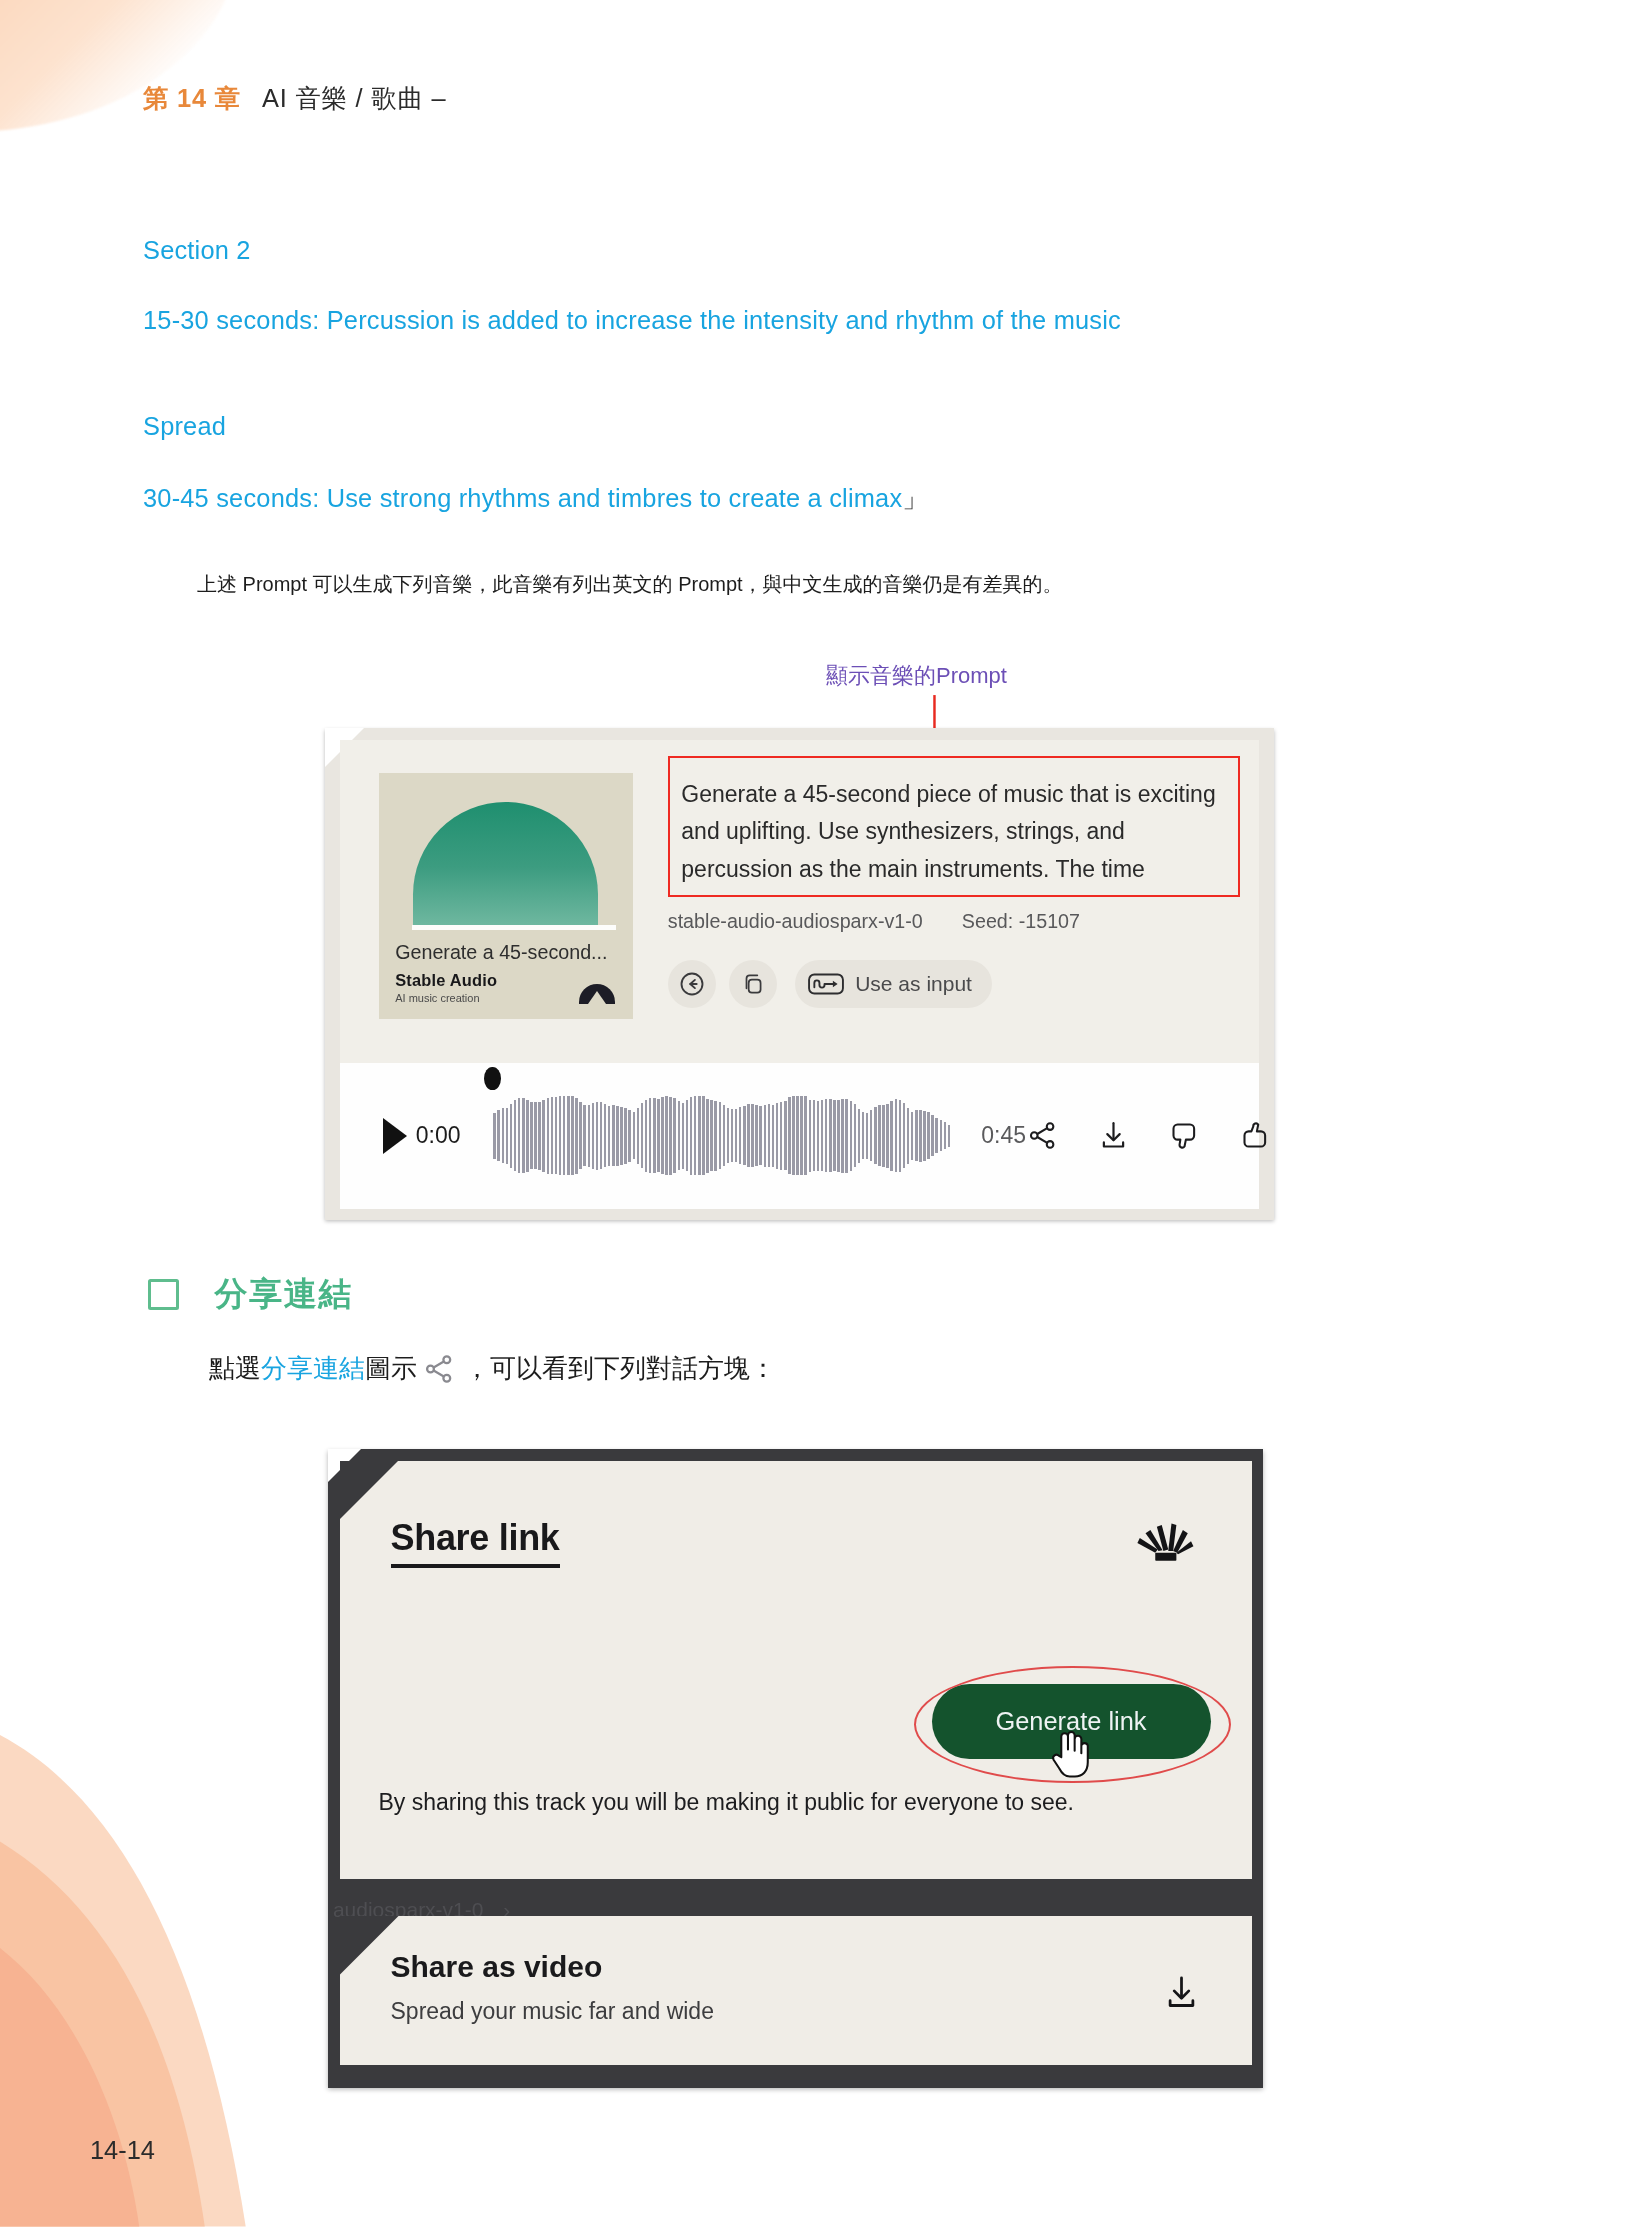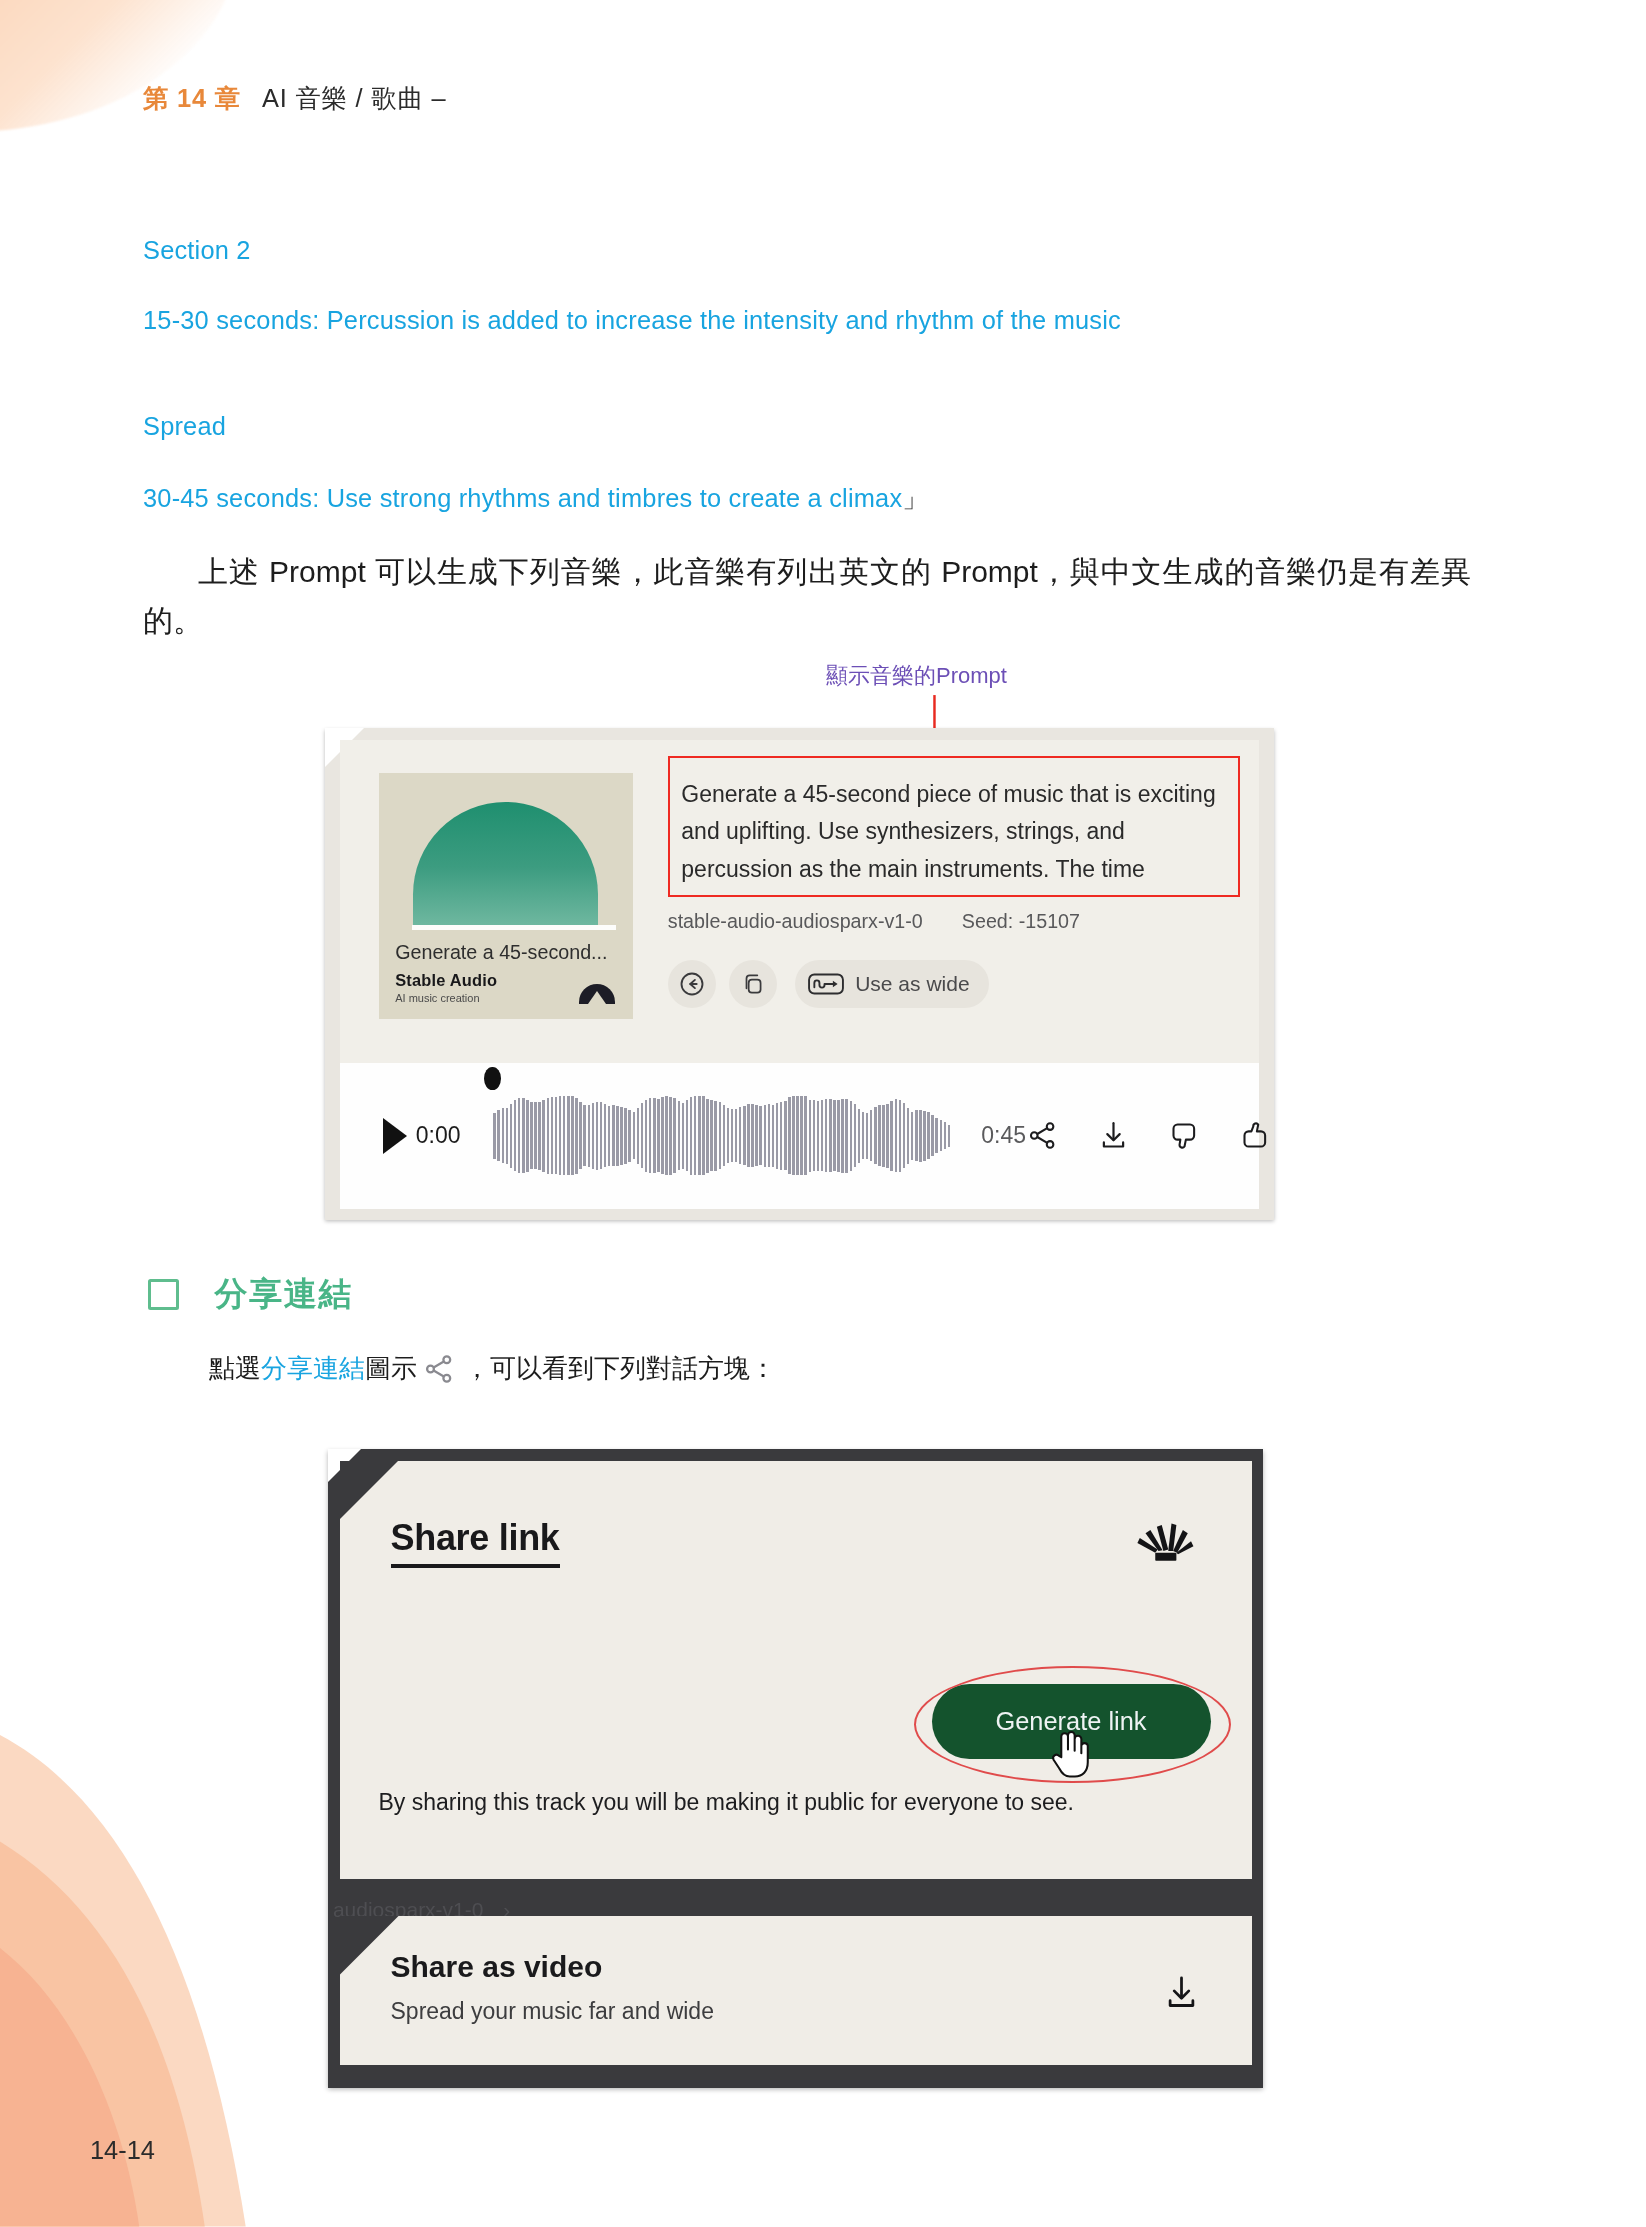--- a/index.html
+++ b/index.html
@@ -42,22 +42,22 @@
     font-size:25.4px;letter-spacing:0.2px;white-space:nowrap;
   }
   #blue-section-label{top:236px;}
   #blue-section-text{top:306px;}
   #blue-outro-label{top:412px;}
   #blue-outro-text{top:482px;}
   #blue-outro-text .cjk-close{color:#2b2b2b;}
 
   
   #body-paragraph{
-    position:absolute;left:143px;top:548px;width:1328px;
-    color:#1d1d1d;font-size:30px;line-height:1.62;
+    position:absolute;left:143px;top:568px;width:1328px;
+    color:#1d1d1d;font-size:20px;line-height:1.62;
     text-align:justify;
   }
   #body-paragraph .indent{display:inline-block;width:54px;}
 
   
   #figure-player{
     position:absolute;left:325px;top:728px;width:949px;height:492px;
   }
   .shot-frame{
     position:absolute;inset:0;
@@ -364,21 +364,21 @@
             <rect x="8" y="8" width="11" height="12" rx="3"></rect>
             <path d="M6 16 V7 a3 3 0 0 1 3 -3 h7" stroke-linecap="round"></path>
           </svg>
         </div>
         <div id="use-as-input">
           <svg width="36" height="28" viewBox="0 0 34 24" fill="none" stroke="#2d2d2f" stroke-width="1.8">
             <rect x="1" y="3" width="32" height="18" rx="5"></rect>
             <path d="M6 15 V11 a2.4 2.4 0 0 1 4.8 0 V13 a2.4 2.4 0 0 0 4.8 0 V12 h8" stroke-linecap="round" stroke-linejoin="round"></path>
             <polygon points="23.5,9 28,12 23.5,15" fill="#2d2d2f" stroke="none"></polygon>
           </svg>
-          <span class="label">Use as wide</span>
+          <span class="label">Use as input</span>
         </div>
       </div>
     </div>
 
     <div id="transport">
       <div id="play-btn"></div>
       <div id="time-start">0:00</div>
       <div id="playhead"></div>
       <div id="waveform">
           <i style="height: 46px;"></i>

